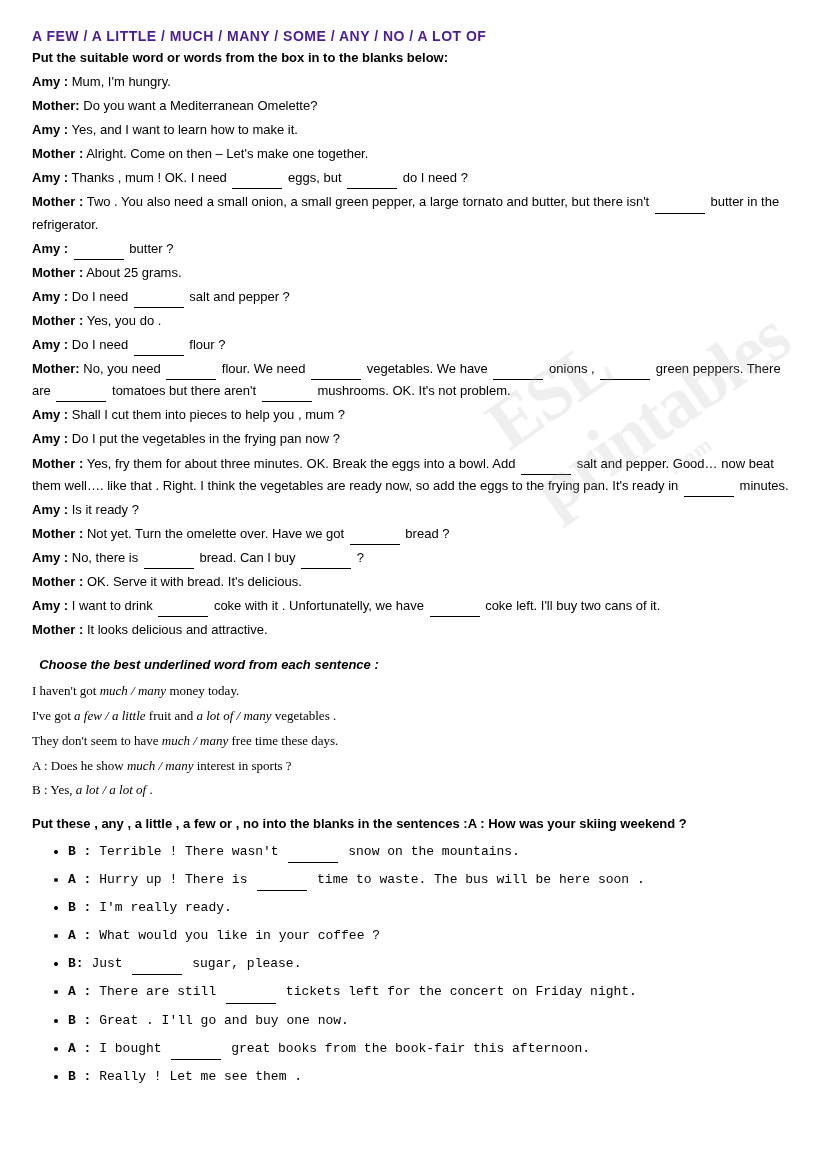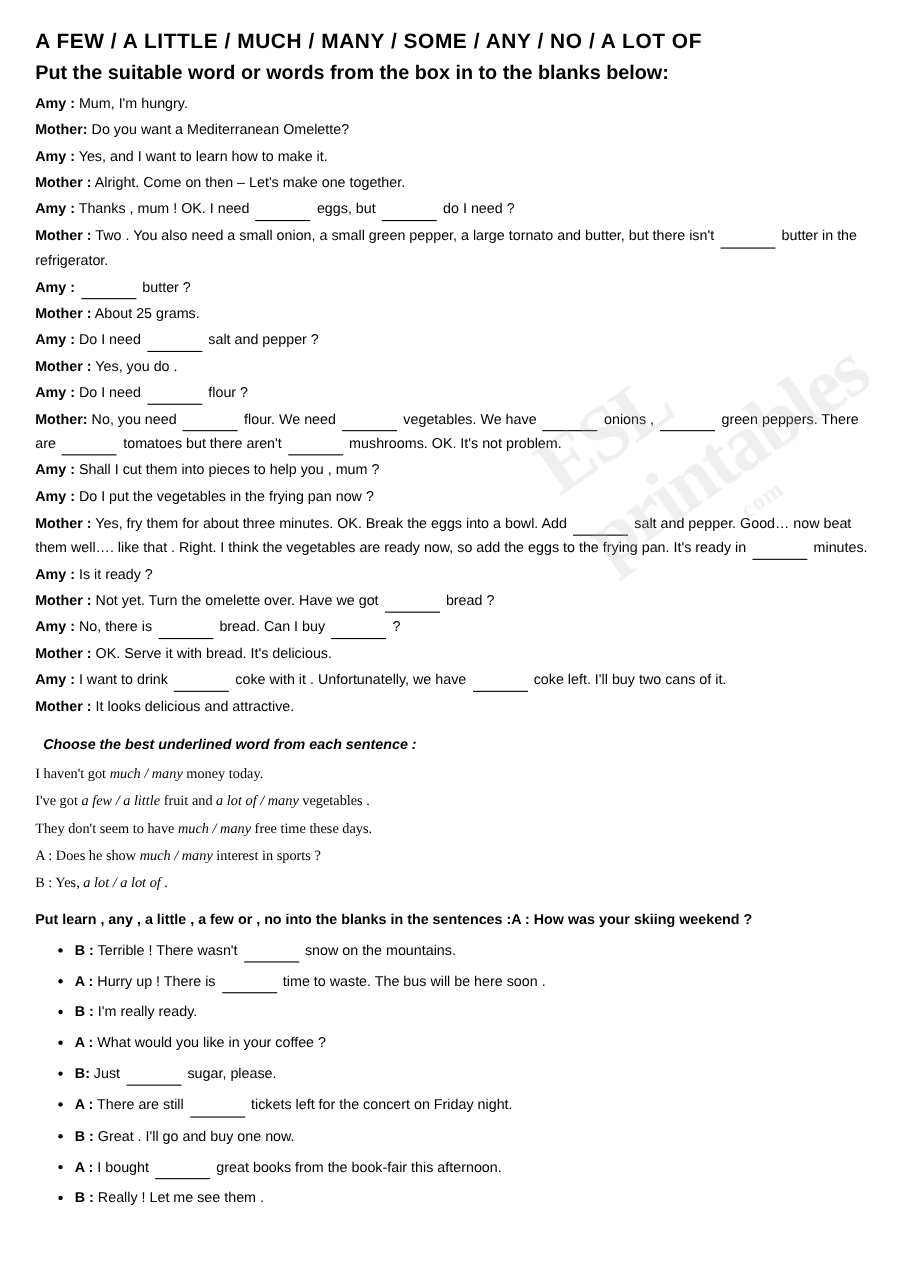--- a/index.html
+++ b/index.html
@@ -7,29 +7,29 @@
       font-family: Arial, sans-serif;
       font-size: 13px;
       background: #fff;
       color: #000;
       width: 821px;
       min-height: 1169px;
       padding: 28px 32px 28px 32px;
       position: relative;
     }
     .title {
-      color: #000000;
-      font-weight: bold;
-      font-size: 19px;
+      color: #4c1d95;
+      font-weight: bold;
+      font-size: 14px;
       margin-bottom: 6px;
       letter-spacing: 0.5px;
     }
     .instruction {
       font-weight: bold;
-      font-size: 18px;
+      font-size: 13px;
       margin-bottom: 6px;
     }
     .blank {
       display: inline-block;
       border-bottom: 1px solid #000;
       min-width: 70px;
       height: 14px;
       vertical-align: bottom;
       margin: 0 2px;
     }
@@ -65,20 +65,21 @@
       margin-bottom: 10px;
       font-size: 13px;
     }
     ul {
       list-style-type: disc;
       padding-left: 36px;
     }
     ul li {
       margin-bottom: 6px;
       line-height: 1.7;
+      font-family: Liberation Mono, monospace;
     }
     .watermark {
       position: fixed;
       right: 30px;
       top: 300px;
       font-size: 72px;
       color: rgba(180,180,180,0.22);
       font-weight: bold;
       transform: rotate(-35deg);
       font-family: Georgia, serif;
@@ -188,21 +189,21 @@
   <div class="choose-line">
     A : Does he show <em>much / many</em> interest in sports ?
   </div>
   <div class="choose-line">
     B : Yes, <em>a lot / a lot of</em> .
   </div>
 </div>
 
 <div class="section3 section-gap">
   <div class="section3-instruction">
-    Put <b>learn</b> , <b>any</b> , <b>a little</b> , <b>a few</b> or , <b>no</b> into the blanks in the sentences :<b>A : How was your skiing weekend ?</b>
+    Put <b>these</b> , <b>any</b> , <b>a little</b> , <b>a few</b> or , <b>no</b> into the blanks in the sentences :<b>A : How was your skiing weekend ?</b>
   </div>
   <ul>
     <li>
       <b>B :</b> Terrible ! There wasn't <span class="blank blank-sm"></span> snow on the mountains.
     </li>
     <li>
       <b>A :</b> Hurry up ! There is <span class="blank blank-sm"></span> time to waste. The bus will be here soon .
     </li>
     <li>
       <b>B :</b> I'm really ready.

